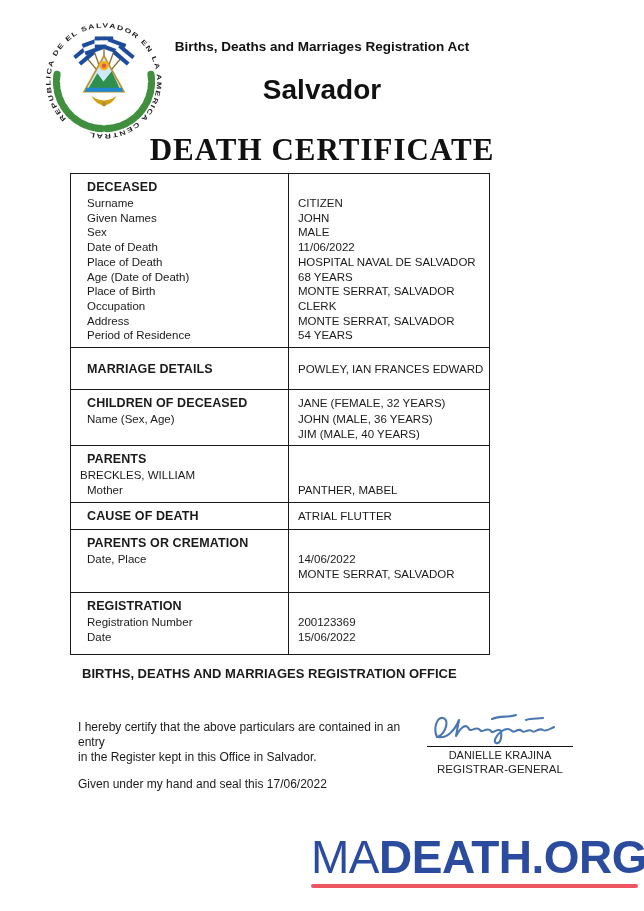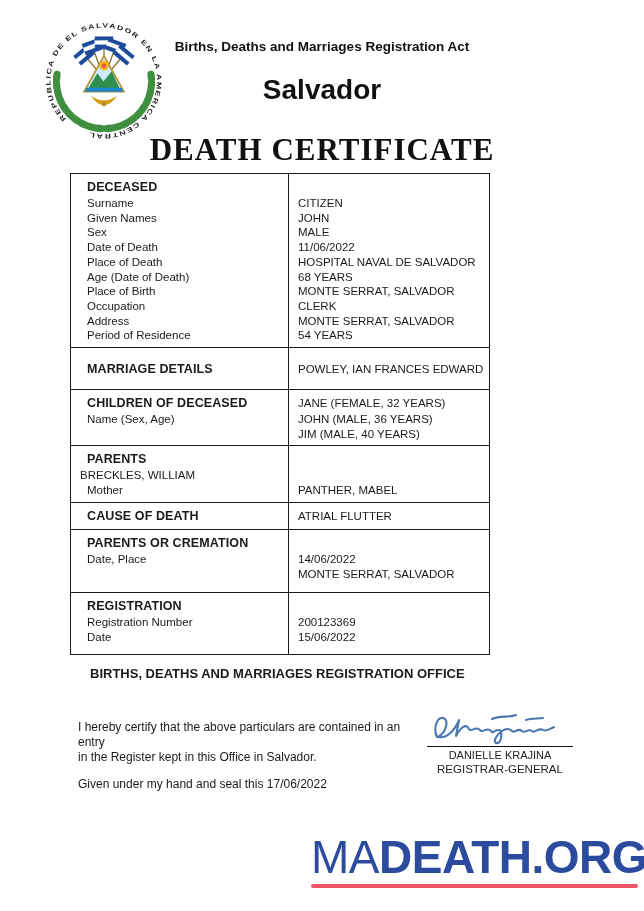--- a/index.html
+++ b/index.html
@@ -26,21 +26,21 @@
   .section + .section { border-top:1.5px solid #1a1a1a; }
   .s-marriage { padding:13px 0 11px 0; }
   .s-burial { padding-bottom:11px; }
   .s-registration { padding-bottom:9px; }
   .row { display:flex; align-items:baseline; }
   .cell-l { width:218px; padding-left:16px; font-size:11.5px; line-height:14.7px; }
   .cell-r { flex:1; padding-left:9px; font-size:11.5px; line-height:14.7px; }
   .sec-heading { font-size:12.5px; font-weight:bold; line-height:17px; letter-spacing:.1px; }
 
   
-  .office-heading { position:absolute; left:82px; top:666px; font-size:13px; font-weight:bold;padding-left:8px; }
+  .office-heading { position:absolute; left:74px; top:666px; font-size:13px; font-weight:bold;padding-left:8px; }
   .certify-text { position:absolute; left:78px; top:720px; font-size:12px; line-height:14.8px; width:350px; }
   .given-line { position:absolute; left:78px; top:777px; font-size:12px; }
 
   .sig-block { position:absolute; left:418px; top:710px; width:164px; text-align:center; }
   .sig-svg { display:block; margin:0 auto; width:140px; height:36px; }
   .sig-rule { width:146px; margin:0 auto 2px auto; border-top:1.5px solid #111; }
   .sig-name { font-size:11px; line-height:13.5px; color:#222; }
   .sig-title { font-size:11.5px; line-height:13.5px; color:#222; }
 
   

